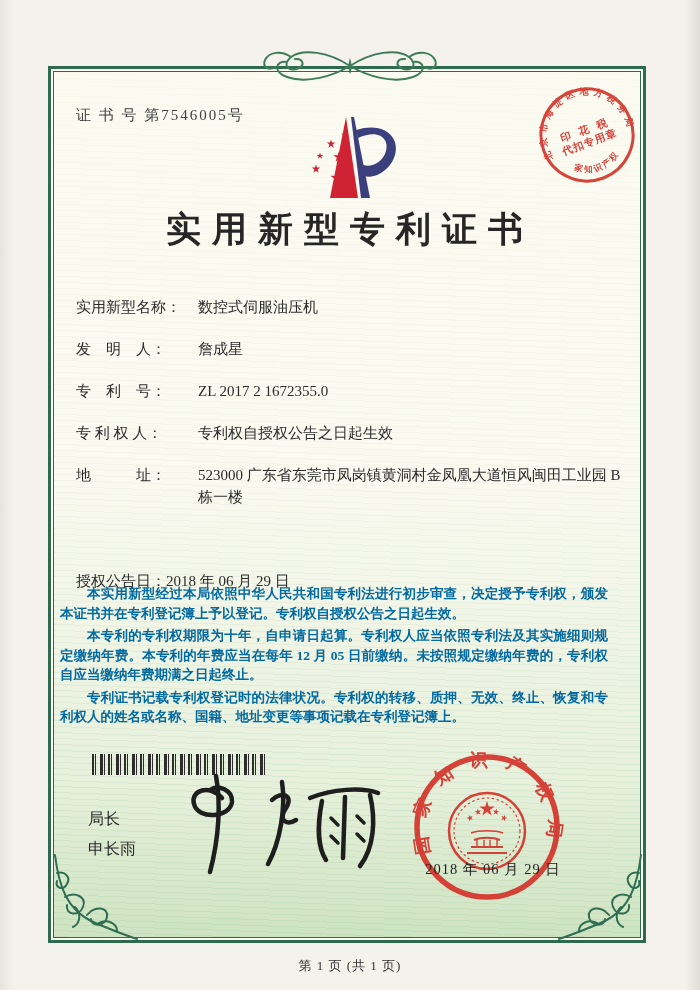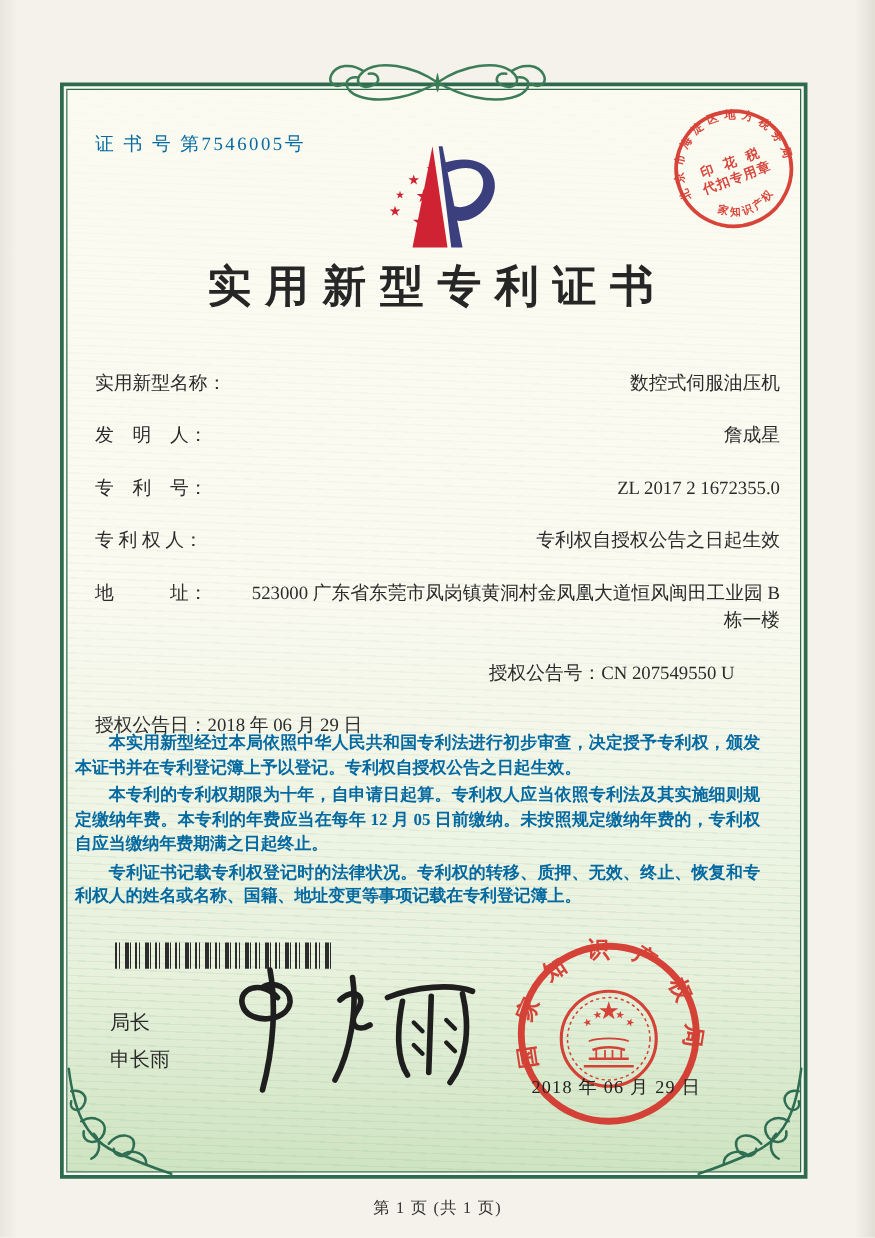--- a/index.html
+++ b/index.html
@@ -21,30 +21,30 @@
   .wave-lines{
     position:absolute;left:0;top:0;right:0;bottom:0;
     background:repeating-linear-gradient(2deg, rgba(110,165,122,0.30) 0px, rgba(110,165,122,0.30) 1px, rgba(255,255,255,0) 1px, rgba(255,255,255,0) 6px);
     -webkit-mask-image:linear-gradient(to bottom, rgba(0,0,0,0.14) 0%, rgba(0,0,0,0.22) 55%, rgba(0,0,0,0.85) 100%);
     mask-image:linear-gradient(to bottom, rgba(0,0,0,0.14) 0%, rgba(0,0,0,0.22) 55%, rgba(0,0,0,0.85) 100%);
   }
   .tint{
     position:absolute;left:0;top:0;right:0;bottom:0;
     background:linear-gradient(180deg, rgba(252,251,240,0.55) 0%, rgba(252,251,240,0) 45%, rgba(206,229,194,0.45) 82%, rgba(187,218,173,0.7) 100%);
   }
-  .cert-number{position:absolute;left:76px;top:106px;font-size:15px;color:#0369a1;letter-spacing:2px;}
+  .cert-number{position:absolute;left:76px;top:106px;font-size:15px;color:#404040;letter-spacing:2px;}
   .logo{position:absolute;left:288px;top:112px;}
   .title{
     position:absolute;left:0;top:206px;width:700px;text-align:center;
     font-size:35px;font-weight:600;color:#262626;letter-spacing:11px;
   }
   .fields{position:absolute;left:76px;top:296px;width:548px;color:#2b2b2b;}
   .frow{display:flex;font-size:15px;line-height:22px;margin-bottom:20px;}
   .frow .lab{width:122px;flex:none;white-space:pre;}
-  .frow .val{flex:1;text-align:right;}
+  .frow .val{flex:1;}
   .grant{display:flex;font-size:15px;line-height:22px;}
   .grant .g1{width:315px;display:flex;flex:none;margin-top:42px;}
   .grant .g2{display:flex;flex:1;}
   .grant .lab2{white-space:pre;}
   .paras{position:absolute;left:60px;top:584px;width:548px;color:#0369a1;font-weight:bold;}
   .paras p{margin:0 0 3px 0;font-size:13.5px;line-height:19.5px;text-indent:2em;text-align:justify;}
   .barcode{
     position:absolute;left:92px;top:754px;width:176px;height:21px;
     background:repeating-linear-gradient(90deg,
       #2c2c2c 0px,#2c2c2c 2px,transparent 2px,transparent 3px,
@@ -149,24 +149,20 @@
       <span class="val">专利权自授权公告之日起生效</span>
     </div>
     <div class="frow">
       <span class="lab">地　　　址：</span>
       <span class="val">523000 广东省东莞市凤岗镇黄洞村金凤凰大道恒风闽田工业园 B 栋一楼</span>
     </div>
     <div class="grant">
       <span class="g1">
         <span class="lab2">授权公告日：</span>
         <span>2018 年 06 月 29 日</span>
-      </span>
-      <span class="g2">
-        <span class="lab2">授权公告号：</span>
-        <span>CN 207549550 U</span>
       </span>
     </div>
   </div>
 
   <div class="paras">
     <p>本实用新型经过本局依照中华人民共和国专利法进行初步审查，决定授予专利权，颁发本证书并在专利登记簿上予以登记。专利权自授权公告之日起生效。</p>
     <p>本专利的专利权期限为十年，自申请日起算。专利权人应当依照专利法及其实施细则规定缴纳年费。本专利的年费应当在每年 12 月 05 日前缴纳。未按照规定缴纳年费的，专利权自应当缴纳年费期满之日起终止。</p>
     <p>专利证书记载专利权登记时的法律状况。专利权的转移、质押、无效、终止、恢复和专利权人的姓名或名称、国籍、地址变更等事项记载在专利登记簿上。</p>
   </div>
 

